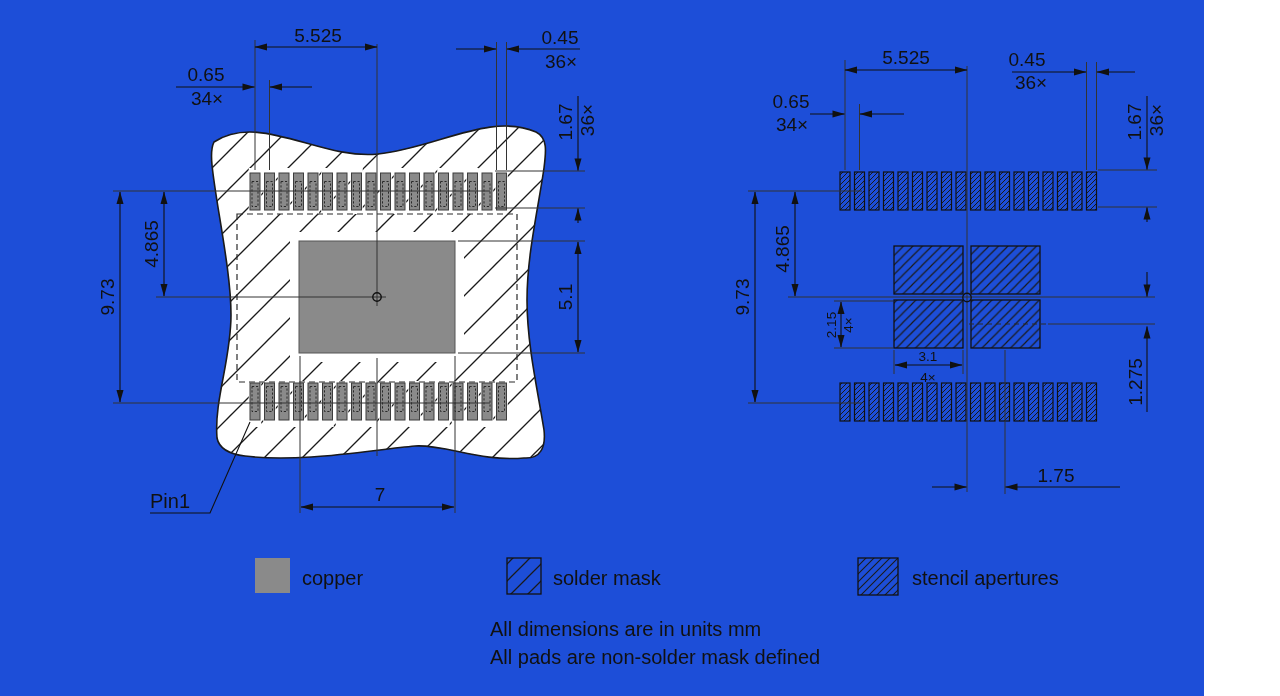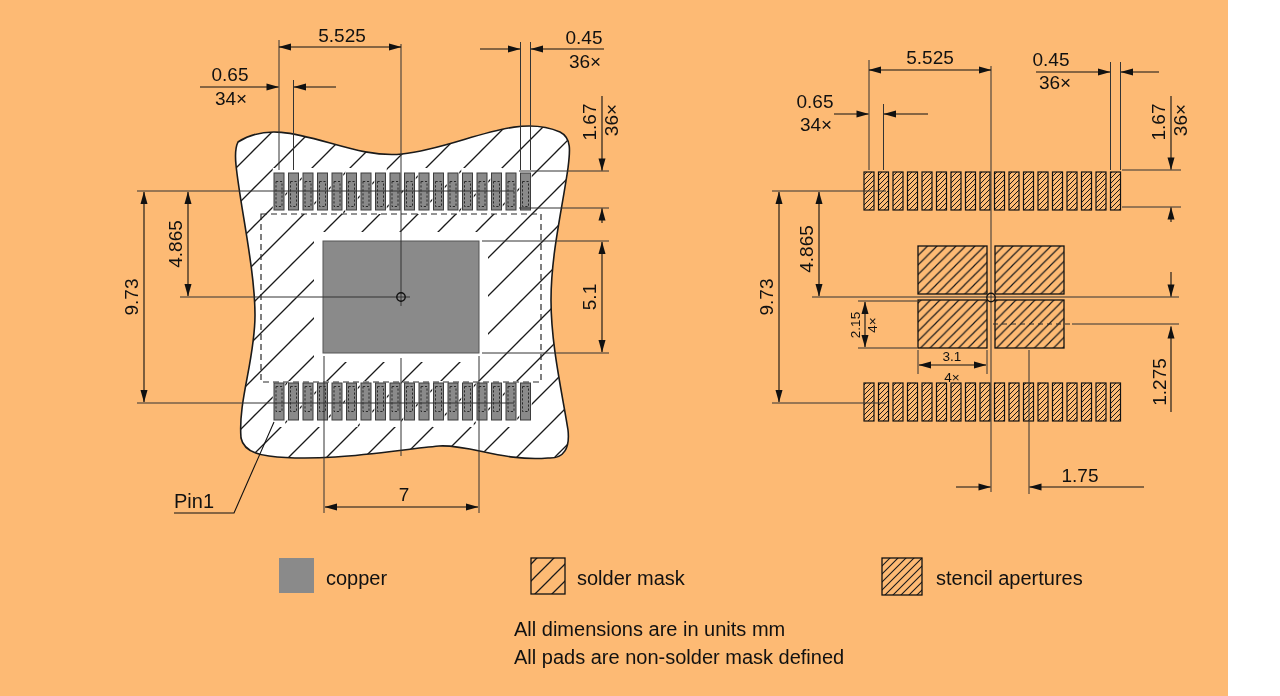--- a/index.html
+++ b/index.html
@@ -1,16 +1,16 @@
 <!DOCTYPE html>
 <html style="--copper: #8a8a8a;"><head>
 <meta charset="utf-8">
 <style>
   html,body{margin:0;padding:0;background:#fff;}
-  .stage{width:1204px;height:696px;position:relative;background:#fdba74;overflow:hidden;padding-left:24px;}
+  .stage{width:1204px;height:696px;position:relative;background:#1d4ed8;overflow:hidden;}
   svg{display:block;}
   text{font-family:"Liberation Sans","DejaVu Sans",sans-serif;fill:#111;}
   .t19{font-size:19px;}
   .t13{font-size:13.5px;}
   .t20{font-size:20px;}
   .ext{stroke:#333;stroke-width:1;fill:none;}
   .dim{stroke:#111;stroke-width:1.1;fill:none;}
   .cl{stroke:#333;stroke-width:1;fill:none;}
   .dash{stroke:#2a2a2a;stroke-width:1.2;fill:none;stroke-dasharray:6 4;}
   .copper-fill{fill:var(--copper,#8a8a8a);}

